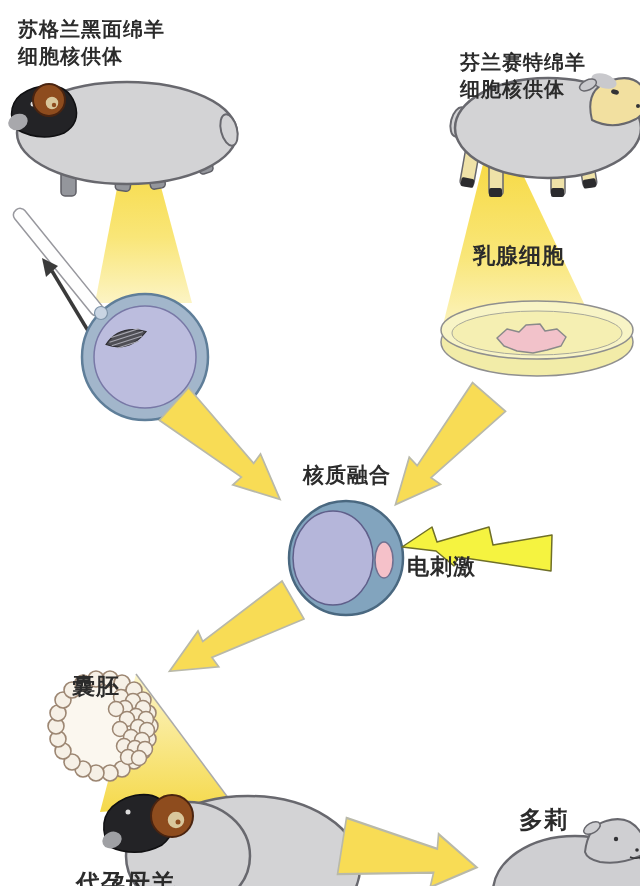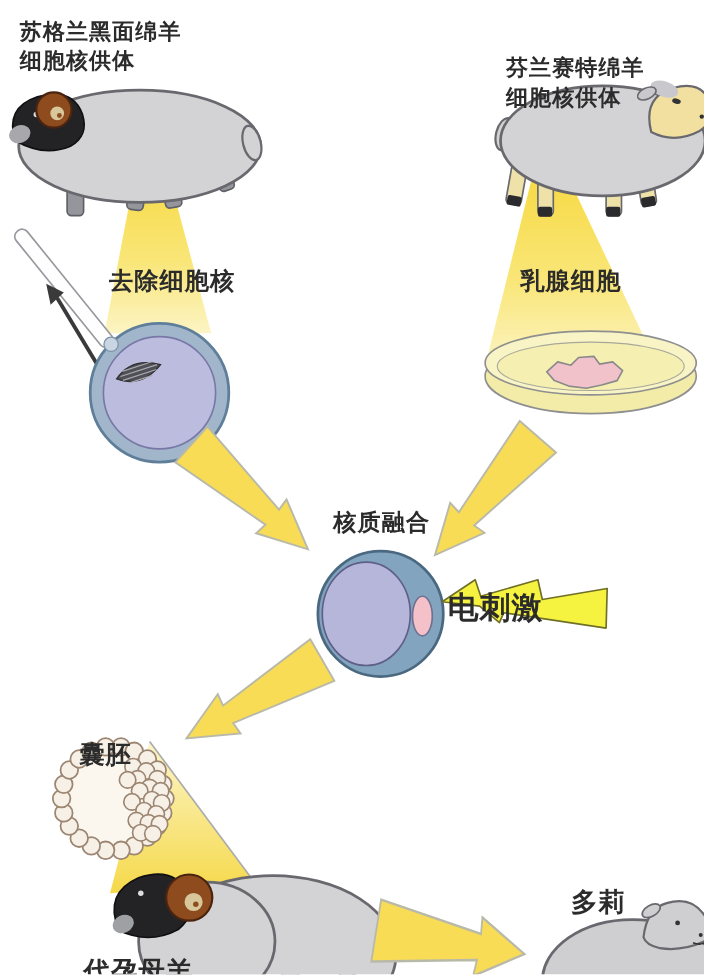--- a/index.html
+++ b/index.html
@@ -18,21 +18,21 @@
     white-space:nowrap;
     letter-spacing:1px;
   }
   .lbl-center{text-align:left;}
   .lbl-block{white-space:normal;}
   .l-donor-left{left:18px;top:16px;width:180px;font-size:20px;line-height:1.35;}
   .l-donor-right{left:460px;top:16px;width:164px;font-size:20px;line-height:1.35;margin-top:33px;}
   .l-remove{left:99px;top:241px;font-size:22px;}
   .l-mammary{left:473px;top:241px;font-size:22px;}
   .l-fusion{left:303px;top:461px;font-size:21px;text-align:center;}
-  .l-electric{left:407px;top:534px;font-size:28px;}
+  .l-electric{left:407px;top:552px;font-size:22px;}
   .l-blast{left:72px;top:642px;font-size:23px;margin-top:29px;}
   .l-surrogate{left:76px;top:867px;font-size:24px;}
   .l-dolly{left:519px;top:804px;font-size:24px;}
 </style>
 </head>
 <body>
 
 <div class="canvas">
 
 <svg class="art" width="640" height="886" viewBox="0 0 640 886">
@@ -217,21 +217,20 @@
 <div class="lbl lbl-center lbl-block l-donor-left">
   <span style="display:block">苏格兰黑面绵羊</span>
   <span style="display:block">细胞核供体</span>
 </div>
 
 <div class="lbl lbl-center lbl-block l-donor-right">
   <span style="display:block">芬兰赛特绵羊</span>
   <span style="display:block">细胞核供体</span>
 </div>
 
-<div class="lbl l-remove">去除细胞核</div>
 <div class="lbl l-mammary">乳腺细胞</div>
 <div class="lbl l-fusion">核质融合</div>
 <div class="lbl l-electric">电刺激</div>
 <div class="lbl l-blast">囊胚</div>
 <div class="lbl l-surrogate">代孕母羊</div>
 <div class="lbl l-dolly">多莉</div>
 
 </div>
 
 </body></html>

